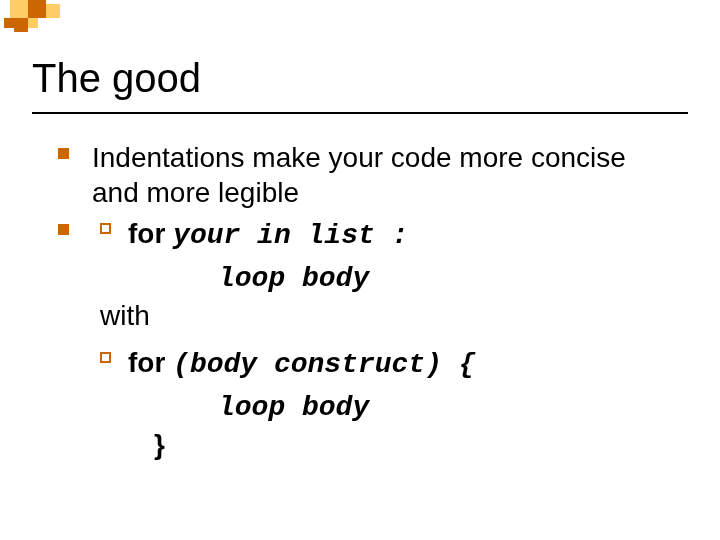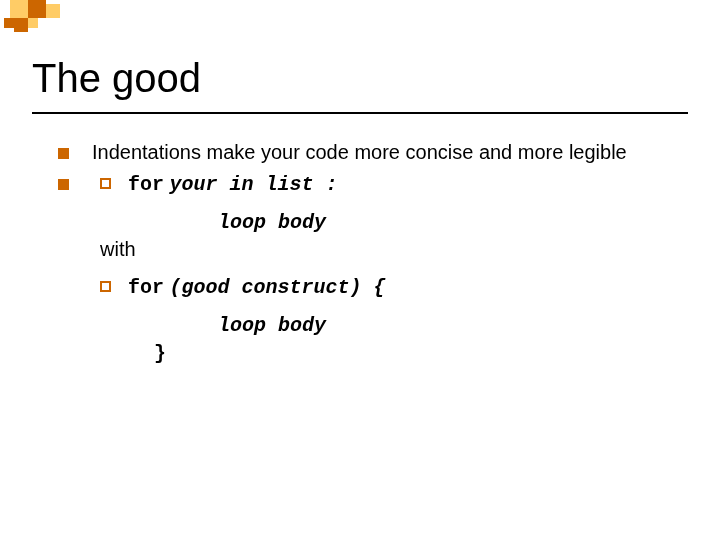--- a/index.html
+++ b/index.html
@@ -41,21 +41,21 @@
     left: 32px;
     width: 656px;
     height: 0;
     border-top: 2px solid #000;
   }
   .body {
     position: absolute;
     top: 140px;
     left: 58px;
     width: 620px;
-    font-size: 20px;
+    font-size: 28px;
     line-height: 1.25;
   }
   .lvl1 {
     position: relative;
     padding-left: 34px;
     margin-bottom: 6px;
   }
   .lvl1 .bullet-sq {
     position: absolute;
     left: 0;
@@ -74,31 +74,31 @@
     position: absolute;
     left: 0;
     top: 7px;
     width: 11px;
     height: 11px;
     border: 2px solid #cc6600;
     box-sizing: border-box;
     background: transparent;
   }
   .mono {
-    font-family: Liberation Mono, monospace;
+    font-family: Liberation Sans, sans-serif;
     font-weight: bold;
   }
   .mono-italic {
     font-family: "Courier New", Courier, monospace;
     font-weight: bold;
     font-style: italic;
   }
   .codeblock {
     margin-left: 36px;
-    margin-top: 12px;
+    margin-top: 6px;
     margin-bottom: 2px;
   }
   .codeblock .line2 {
     padding-left: 90px;
   }
   .with-line {
     margin-left: 8px;
     margin-top: 2px;
     margin-bottom: 12px;
   }
@@ -144,21 +144,21 @@
       <div class="codeblock">
         <div class="line2"><span class="mono-italic">loop body</span></div>
       </div>
 
       <div class="with-line">with</div>
 
       <div class="lvl2">
         <div class="bullet-outline"></div>
         <span class="mono">for</span>
         <span> </span>
-        <span class="mono-italic">(good construct) {</span>
+        <span class="mono-italic">(body construct) {</span>
       </div>
       <div class="codeblock">
         <div class="line2"><span class="mono-italic">loop body</span></div>
       </div>
       <div class="brace-line">
         <span class="mono">}</span>
       </div>
 
     </div>
 

